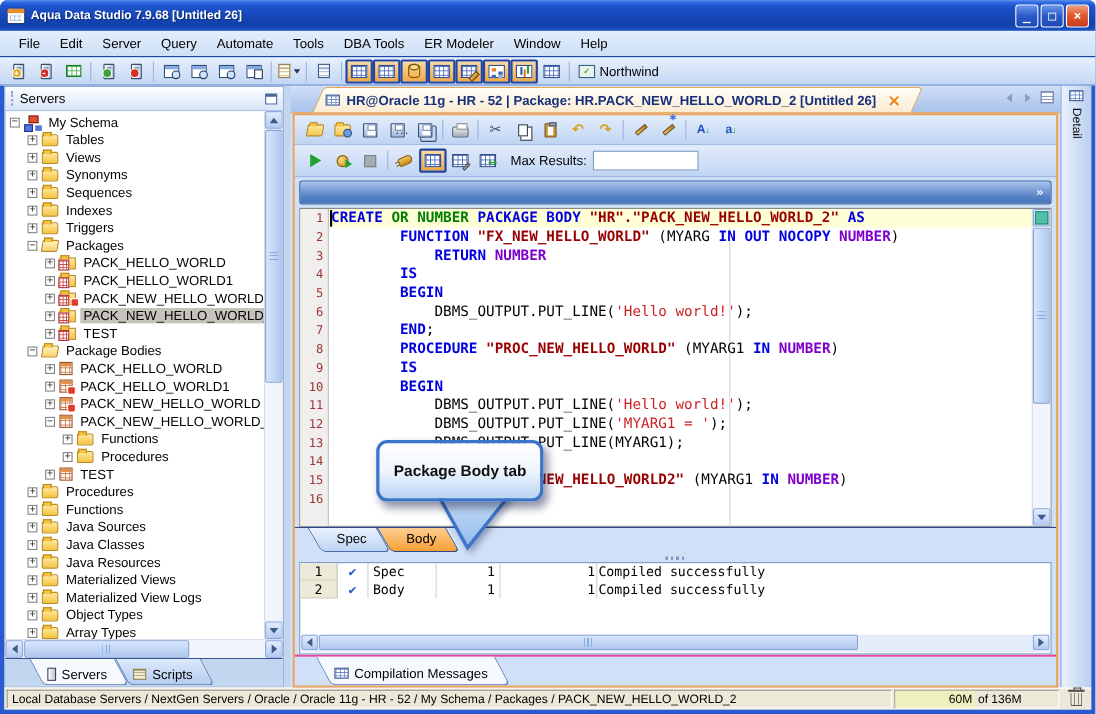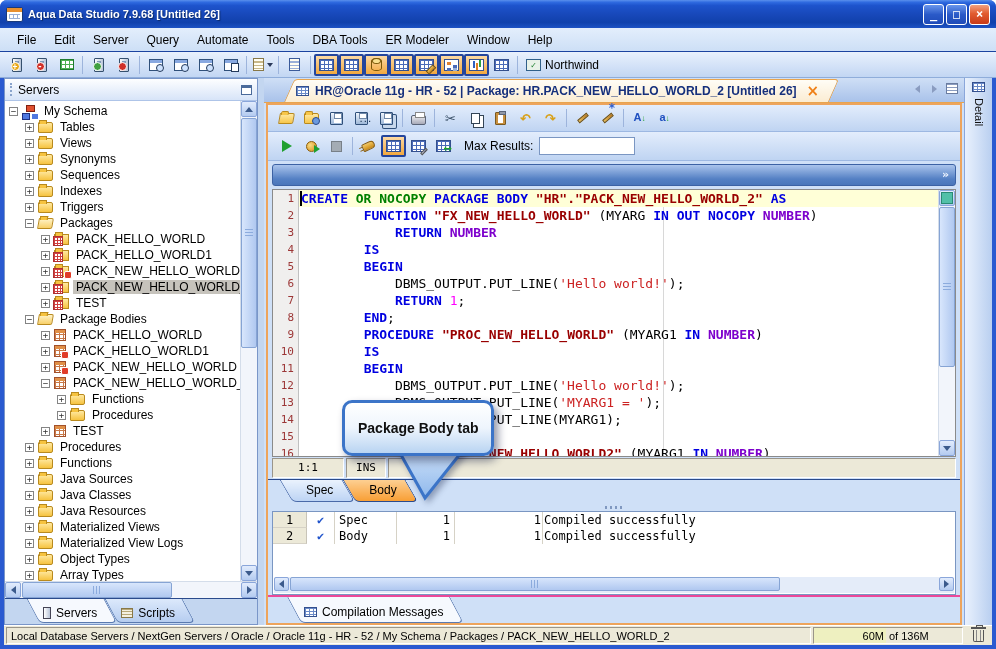--- a/index.html
+++ b/index.html
@@ -662,27 +662,26 @@
                   <div class="ln">10</div>
                   <div class="ln">11</div>
                   <div class="ln">12</div>
                   <div class="ln">13</div>
                   <div class="ln">14</div>
                   <div class="ln">15</div>
                   <div class="ln">16</div>
                 </div>
               <div class="codepane" id="codepane">
                 <div class="guide"></div>
-              <div class="cline cur"><span class="tok-kw">CREATE </span><span class="tok-kw2">OR NOCOPY </span><span class="tok-kw">PACKAGE BODY </span><span class="tok-id">"HR"."PACK_NEW_HELLO_WORLD_2"</span><span class="tok-kw"> AS</span></div>
+              <div class="cline cur"><span class="tok-kw">CREATE </span><span class="tok-kw2">OR NUMBER </span><span class="tok-kw">PACKAGE BODY </span><span class="tok-id">"HR"."PACK_NEW_HELLO_WORLD_2"</span><span class="tok-kw"> AS</span></div>
                   <div class="cline"><span class="tok-pln">        </span><span class="tok-kw">FUNCTION </span><span class="tok-id">"FX_NEW_HELLO_WORLD"</span><span class="tok-pln"> (MYARG </span><span class="tok-kw">IN OUT NOCOPY </span><span class="tok-typ">NUMBER</span><span class="tok-pln">)</span></div>
                   <div class="cline"><span class="tok-pln">            </span><span class="tok-kw">RETURN </span><span class="tok-typ">NUMBER</span></div>
                   <div class="cline"><span class="tok-pln">        </span><span class="tok-kw">IS</span></div>
                   <div class="cline"><span class="tok-pln">        </span><span class="tok-kw">BEGIN</span></div>
                   <div class="cline"><span class="tok-pln">            DBMS_OUTPUT.PUT_LINE(</span><span class="tok-str">'Hello world!'</span><span class="tok-pln">);</span></div>
-                  <div class="cline"><span class="tok-pln">            </span><span class="tok-kw">RETURN </span><span class="tok-num">1</span><span class="tok-pln">;</span></div>
                   <div class="cline"><span class="tok-pln">        </span><span class="tok-kw">END</span><span class="tok-pln">;</span></div>
                   <div class="cline"><span class="tok-pln">        </span><span class="tok-kw">PROCEDURE </span><span class="tok-id">"PROC_NEW_HELLO_WORLD"</span><span class="tok-pln"> (MYARG1 </span><span class="tok-kw">IN </span><span class="tok-typ">NUMBER</span><span class="tok-pln">)</span></div>
                   <div class="cline"><span class="tok-pln">        </span><span class="tok-kw">IS</span></div>
                   <div class="cline"><span class="tok-pln">        </span><span class="tok-kw">BEGIN</span></div>
                   <div class="cline"><span class="tok-pln">            DBMS_OUTPUT.PUT_LINE(</span><span class="tok-str">'Hello world!'</span><span class="tok-pln">);</span></div>
                   <div class="cline"><span class="tok-pln">            DBMS_OUTPUT.PUT_LINE(</span><span class="tok-str">'MYARG1 = '</span><span class="tok-pln">);</span></div>
                   <div class="cline"><span class="tok-pln">            DBMS_OUTPUT.PUT_LINE(MYARG1);</span></div>
                   <div class="cline"></div>
                   <div class="cline"><span class="tok-pln">        </span><span class="tok-kw">PROCEDURE </span><span class="tok-id">"PROC_NEW_HELLO_WORLD2"</span><span class="tok-pln"> (MYARG1 </span><span class="tok-kw">IN </span><span class="tok-typ">NUMBER</span><span class="tok-pln">)</span></div>
                 </div>
@@ -691,25 +690,20 @@
                     <span class="arr up"></span>
                   </span>
                 <span class="sb-thumb v" style="left:0;top:17px;height:160px;width:16px"></span>
                 <span class="sb-btn" style="bottom:0;left:0">
                     <span class="arr dn"></span>
                   </span>
               </div>
               <span class="ed-mark"></span>
             </div>
 
-            <div class="ed-status">
-              <span class="escell pos">1:1</span>
-              <span class="escell mode">INS</span>
-              <span class="escell rest"></span>
-            </div>
 
             <div class="sbtabs" id="sbtabs">
                 <div class="btab"><span class="bg"></span><span>Spec</span></div>
                 <div class="btab active"><span class="bg"></span><span>Body</span></div>
               </div>
 
             <div class="hsplit">
                 <span class="dots"></span>
               </div>
 

